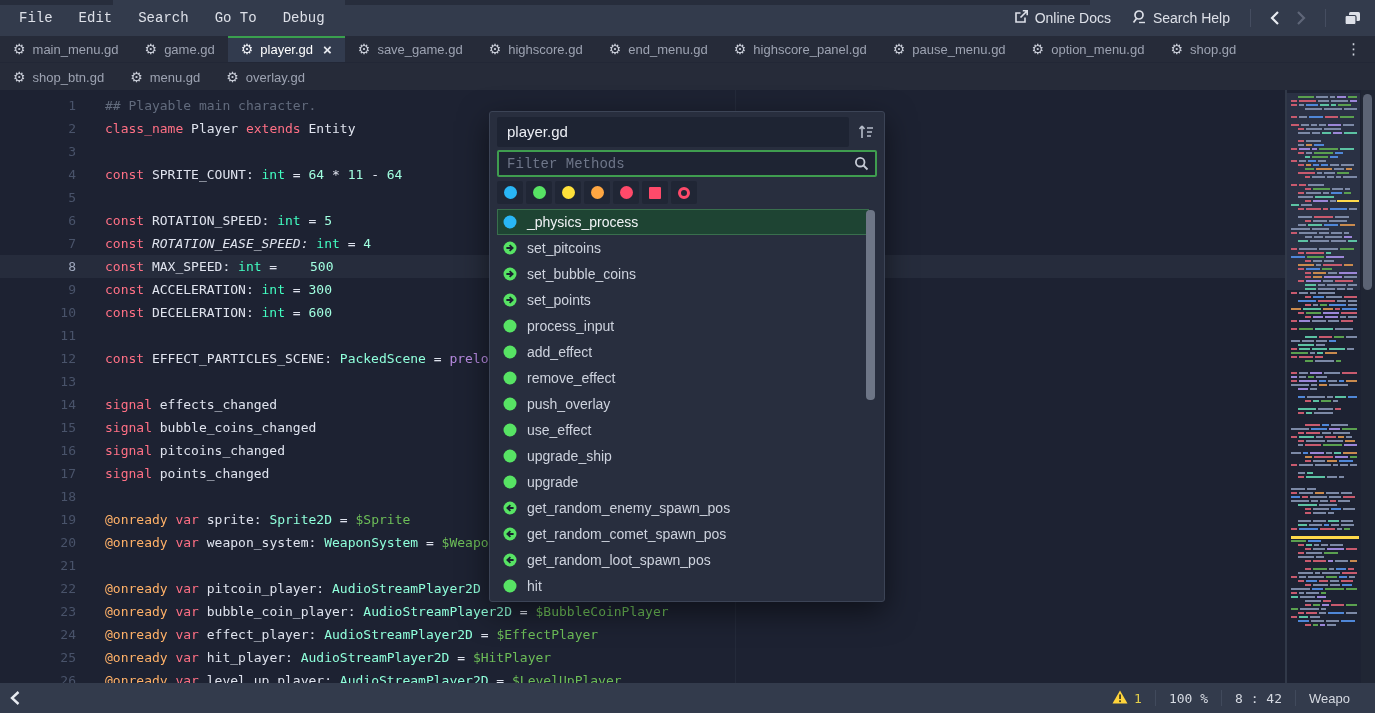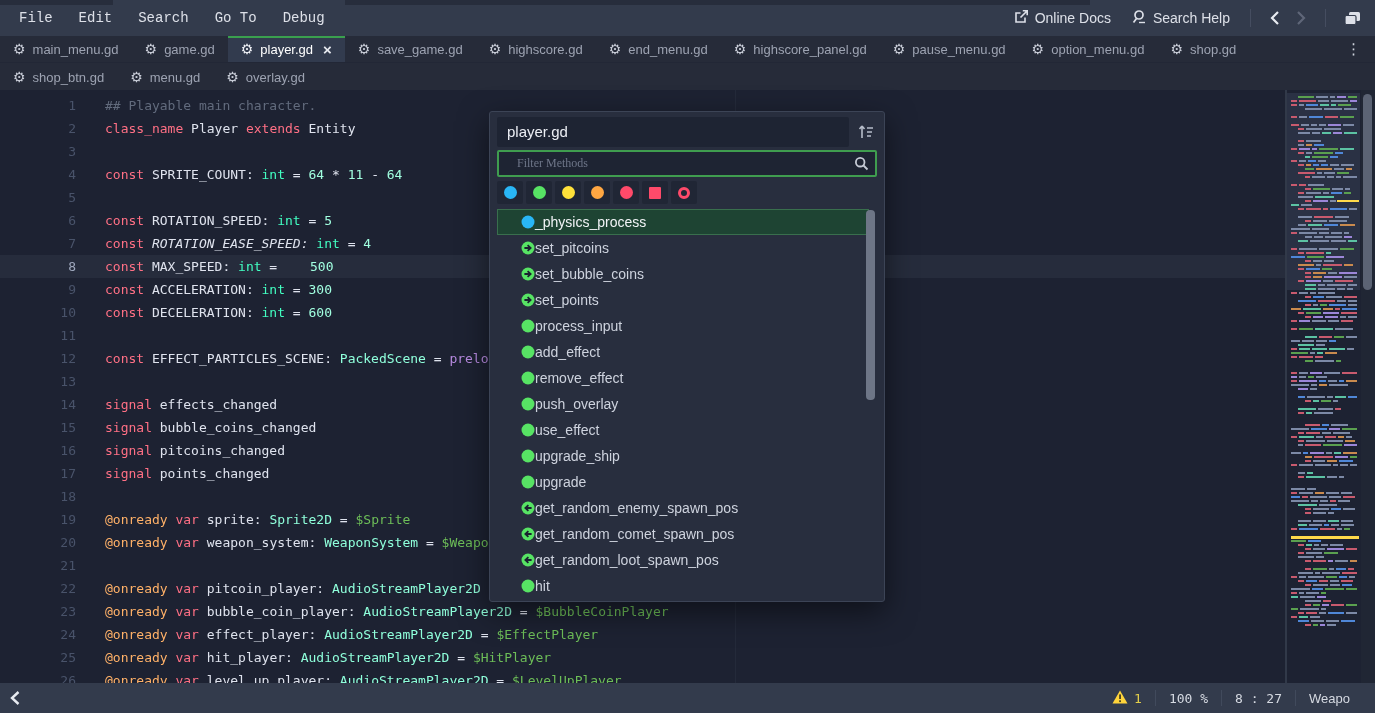--- a/index.html
+++ b/index.html
@@ -48,31 +48,31 @@
          border:1px solid #3c4456;border-radius:3px;box-shadow:0 10px 30px rgba(0,0,0,.5);
          z-index:20;box-sizing:border-box;padding:5px 7px;}
   .pp-titlerow{display:flex;align-items:center;gap:6px;}
   .pp-title{flex:1;height:30px;line-height:30px;background:#1e2433;border-radius:2px;
             color:#eceef4;font-size:15px;padding:0 10px;}
   .pp-sort{width:22px;display:flex;justify-content:center;}
   .pp-filterrow{position:relative;margin-top:3px;height:27px;background:#1e2433;
                 border:2px solid #3f9d4f;border-radius:2px;box-sizing:border-box;
                 display:flex;align-items:center;}
   .pp-filter{flex:1;background:transparent;border:none;outline:none;color:#e8eaf0;
-             font-size:12px;font-family:Liberation Serif, serif;padding:0 18px;}
+             font-size:14px;font-family:Liberation Mono, monospace;padding:0 8px;}
   .pp-filter::placeholder{color:#6e7689;}
   .pp-mag{padding-right:6px;display:flex;}
   .chips{display:flex;gap:3px;margin-top:4px;}
   .chip{width:26px;height:23px;background:#202635;border-radius:2px;display:flex;
         align-items:center;justify-content:center;}
   .chip .dot{width:13px;height:13px;border-radius:50%;}
   .chip .sq{width:12px;height:12px;border-radius:1px;}
   .chip .ring{width:12px;height:12px;border-radius:50%;box-sizing:border-box;border:3px solid transparent;}
   .mlist{position:relative;margin-top:5px;height:392px;overflow:hidden;}
-  .mrow{height:26px;display:flex;align-items:center;padding-left:24px;width:372px;
+  .mrow{height:26px;display:flex;align-items:center;gap:10px;padding-left:6px;width:372px;
         box-sizing:border-box;color:#ced3de;font-size:14px;}
   .mrow.selected{background:#1e4433;box-shadow:inset 0 0 0 1px #396f4d;color:#f2f4f7;}
   .micon{width:14px;height:14px;flex:0 0 14px;display:flex;}
   .mscroll{position:absolute;right:2px;top:0;width:9px;height:100%;}
   .mthumb{position:absolute;left:0;top:1px;width:9px;height:190px;background:#6e7687;border-radius:4px;}
 
   
   .statusbar{position:absolute;left:0;bottom:0;width:100%;height:30px;background:#333b4c;
              display:flex;align-items:center;color:#d6dae2;font-size:13px;z-index:30;}
   .sb-left{padding-left:8px;display:flex;align-items:center;}
@@ -948,19 +948,19 @@
               <path d="M8 0.5 L15.5 13.5 H0.5 Z" fill="#ffd43b"></path>
               <rect x="7.2" y="4.4" width="1.7" height="4.6" fill="#3a3420"></rect>
               <rect x="7.2" y="10.3" width="1.7" height="1.8" fill="#3a3420"></rect>
             </svg>
         </span>
         <span class="warn-count mono">1</span>
       </div>
       <div class="sb-sep"></div>
       <div class="sb-group mono">100 %</div>
       <div class="sb-sep"></div>
-      <div class="sb-group mono">8 :  27</div>
+      <div class="sb-group mono">8 :  42</div>
       <div class="sb-sep"></div>
       <div class="sb-group">Weapo</div>
     </div>
   </div>
 
 </div>
 
 </body></html>

